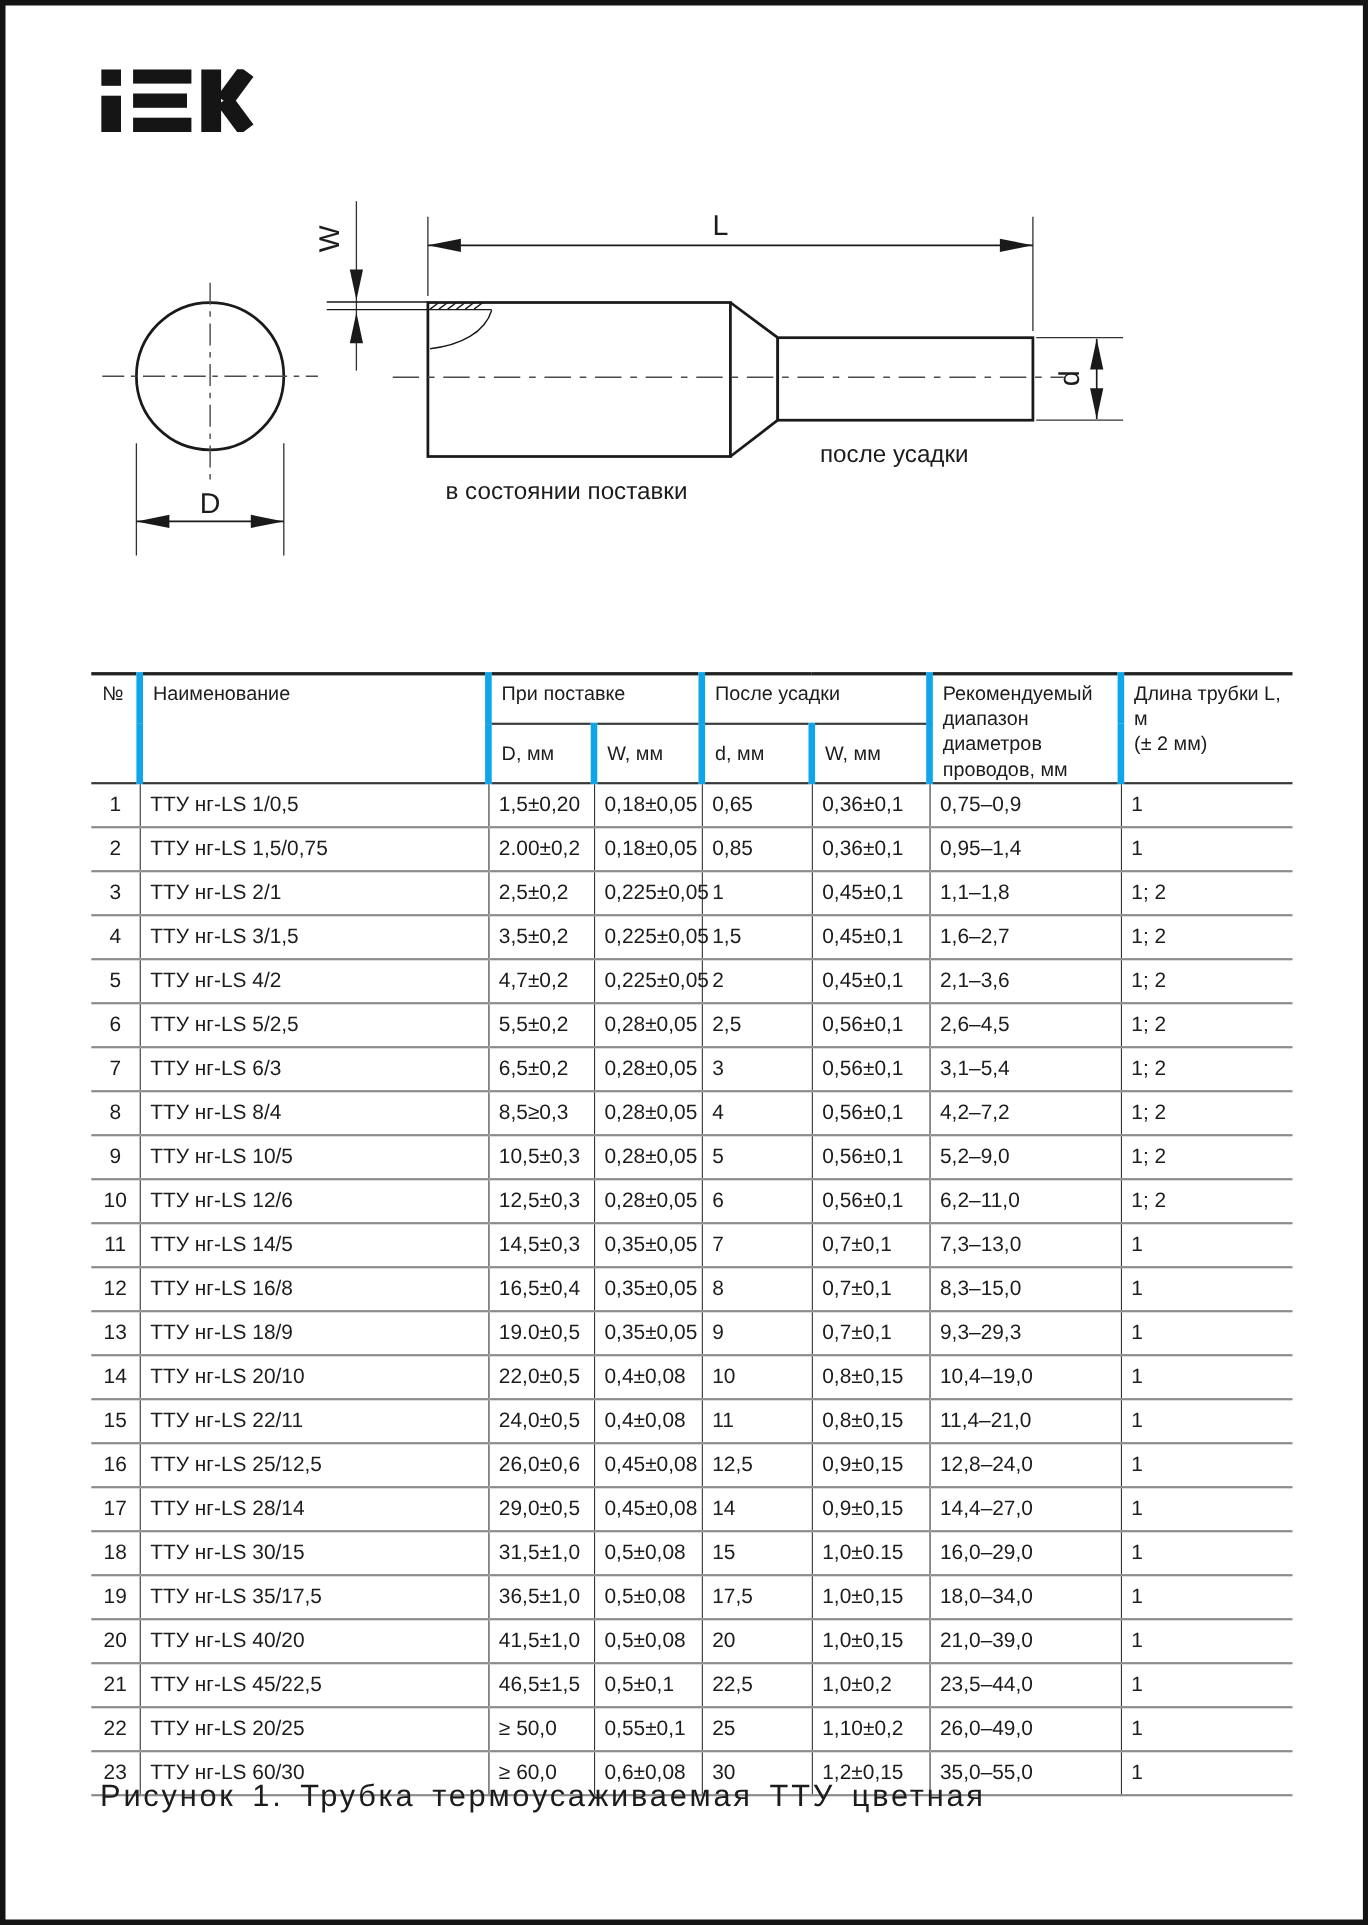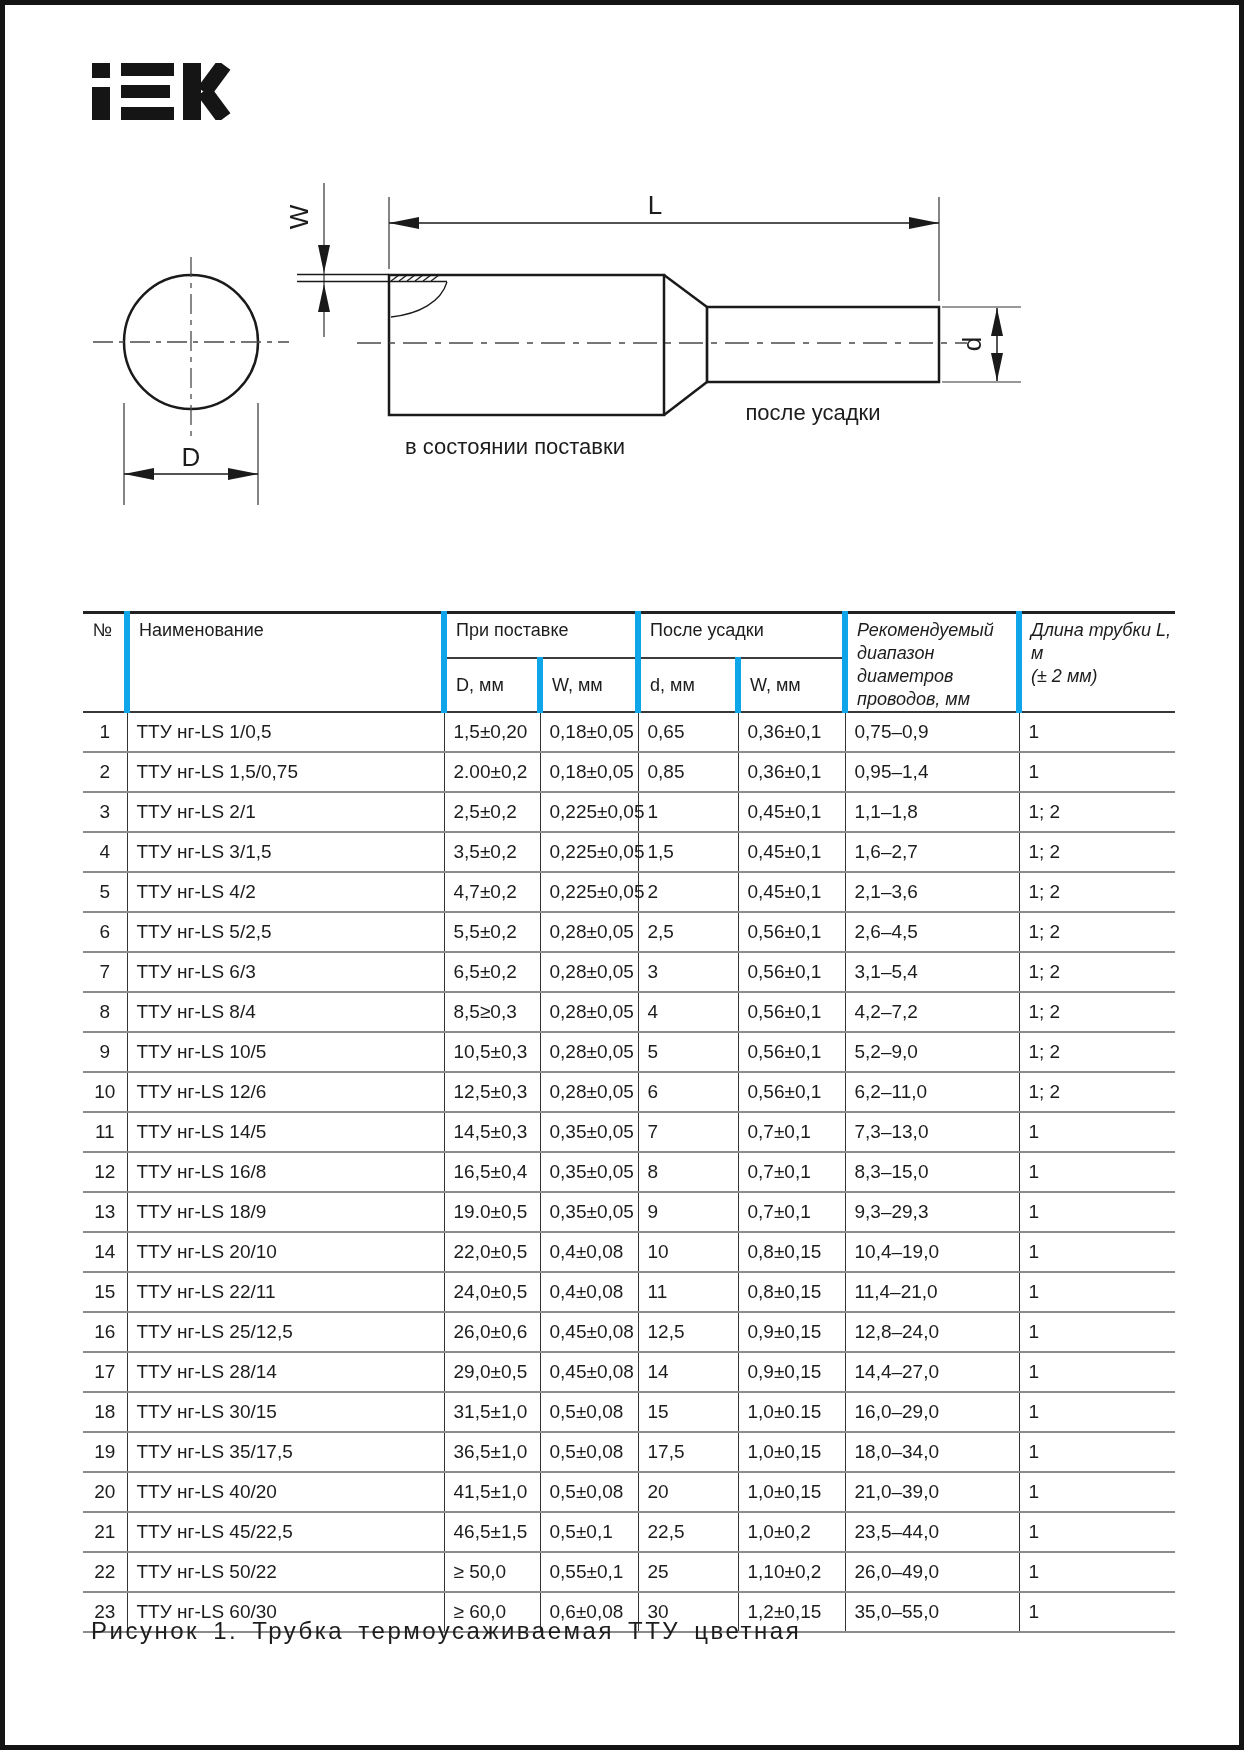--- a/index.html
+++ b/index.html
@@ -30,34 +30,34 @@
     text-align:left;
     vertical-align:top;
     font-size:18px;
     line-height:23px;
     padding:5px 2px 0 9px;
   }
   table.spec thead tr.grp{height:34px;}
   table.spec thead tr.sub{height:40px;}
   table.spec thead tr.sub th{vertical-align:middle;padding-top:0;border-top:2px solid #3d3d3d;}
   table.spec .vline{border-left:6px solid #0ea5e9;}
-  table.spec .wrap{white-space:pre-line;font-style:italic;}
+  table.spec .wrap{white-space:pre-line;}
   table.spec tbody td{
     height:38px;
     vertical-align:middle;
     padding:0 2px 0 9px;
     border-top:2px solid #8c8c8c;
   }
   table.spec tbody td:not(:first-child){border-left:1px solid #333333;}
   table.spec tbody tr:first-child td{border-top:2px solid #383838;}
   table.spec td.c-num{text-align:center;padding:0;}
   table.spec th.c-num{text-align:center;padding-left:0;}
   .caption{
     position:absolute;left:86px;top:1612px;
-    font-size:24px;letter-spacing:2.5px;word-spacing:5px;
+    font-size:28px;letter-spacing:2.5px;word-spacing:5px;
     color:#1c1c1c;white-space:nowrap;
   }
   svg text{font-family:"Liberation Sans", sans-serif;fill:#1c1c1c;}
 </style>
 </head>
 <body>
 
 <div class="page">
 
   <svg class="logo" viewBox="0 0 140 57" aria-label="IEK">
@@ -377,21 +377,21 @@
             <td>ТТУ нг-LS 45/22,5</td>
             <td>46,5±1,5</td>
             <td>0,5±0,1</td>
             <td>22,5</td>
             <td>1,0±0,2</td>
             <td>23,5–44,0</td>
             <td>1</td>
           </tr>
           <tr>
             <td class="c-num">22</td>
-            <td>ТТУ нг-LS 50/22</td>
+            <td>ТТУ нг-LS 20/25</td>
             <td>≥ 50,0</td>
             <td>0,55±0,1</td>
             <td>25</td>
             <td>1,10±0,2</td>
             <td>26,0–49,0</td>
             <td>1</td>
           </tr>
           <tr>
             <td class="c-num">23</td>
             <td>ТТУ нг-LS 60/30</td>

